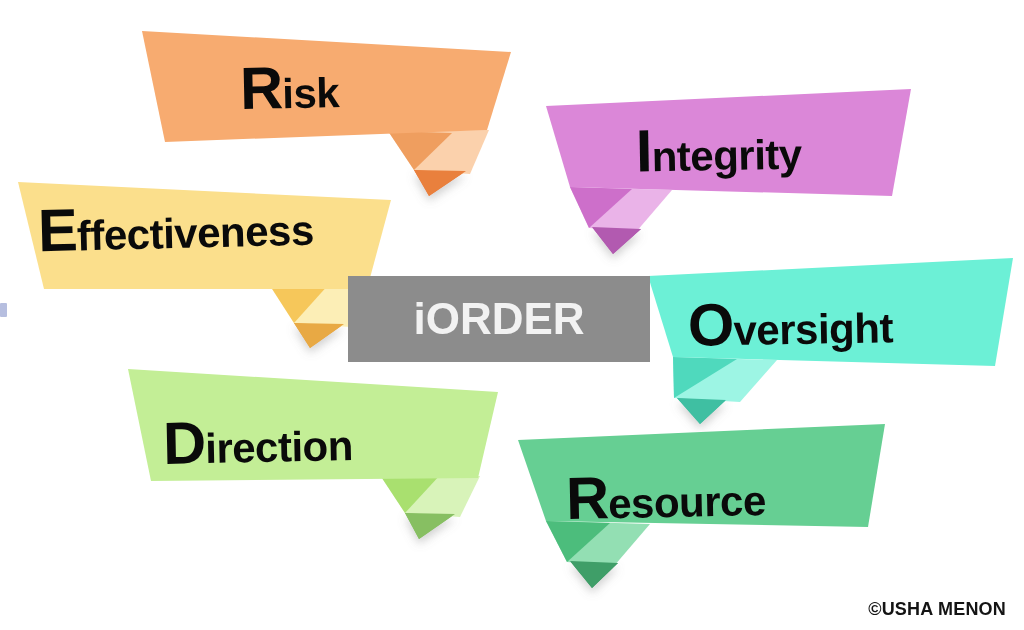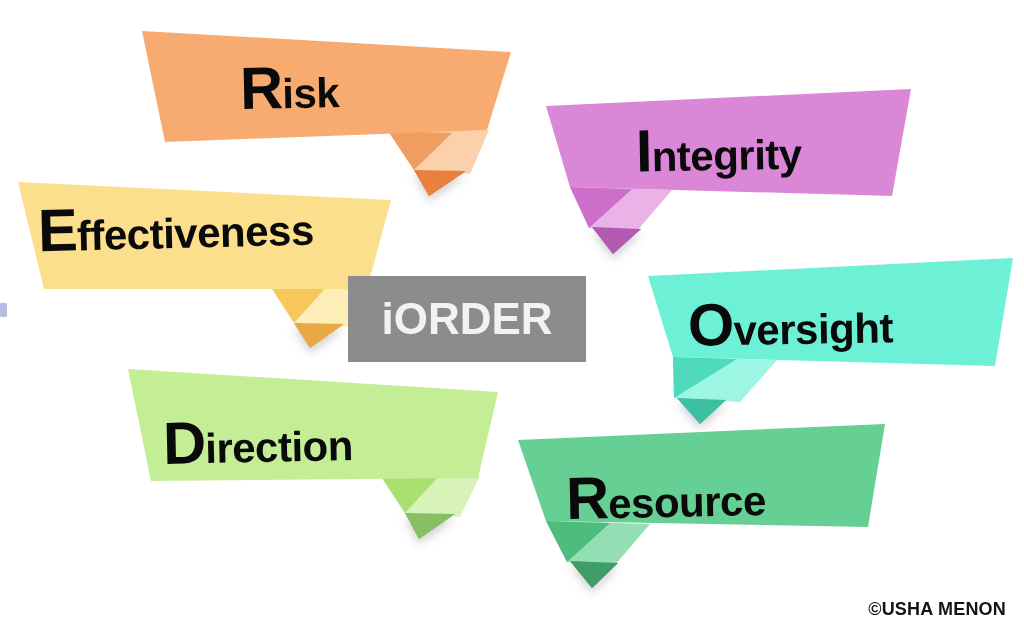--- a/index.html
+++ b/index.html
@@ -46,21 +46,21 @@
   #label-integrity   { left: 636px; top: 120px; font-size: 42px; transform: rotate(-1.0deg); }
   #label-effectiveness { left: 38px;  top: 198px; font-size: 42px; transform: rotate(-1.4deg); }
   #label-oversight   { left: 688px; top: 294px; font-size: 42px; transform: rotate(-1.0deg); }
   #label-direction   { left: 163px; top: 412px; font-size: 42px; transform: rotate(-1.2deg); }
   #label-resource    { left: 566px; top: 467px; font-size: 42px; transform: rotate(-1.2deg); }
 
   #order-box {
     position: absolute;
     left: 348px;
     top: 276px;
-    width: 238px;
+    width: 302px;
     height: 86px;
     background: #8c8c8c;
     display: flex;
     align-items: center;
     justify-content: center;
   }
   #order-text {
     color: #f2f2f2;
     font-family: "Liberation Sans", sans-serif;
     font-weight: bold;

